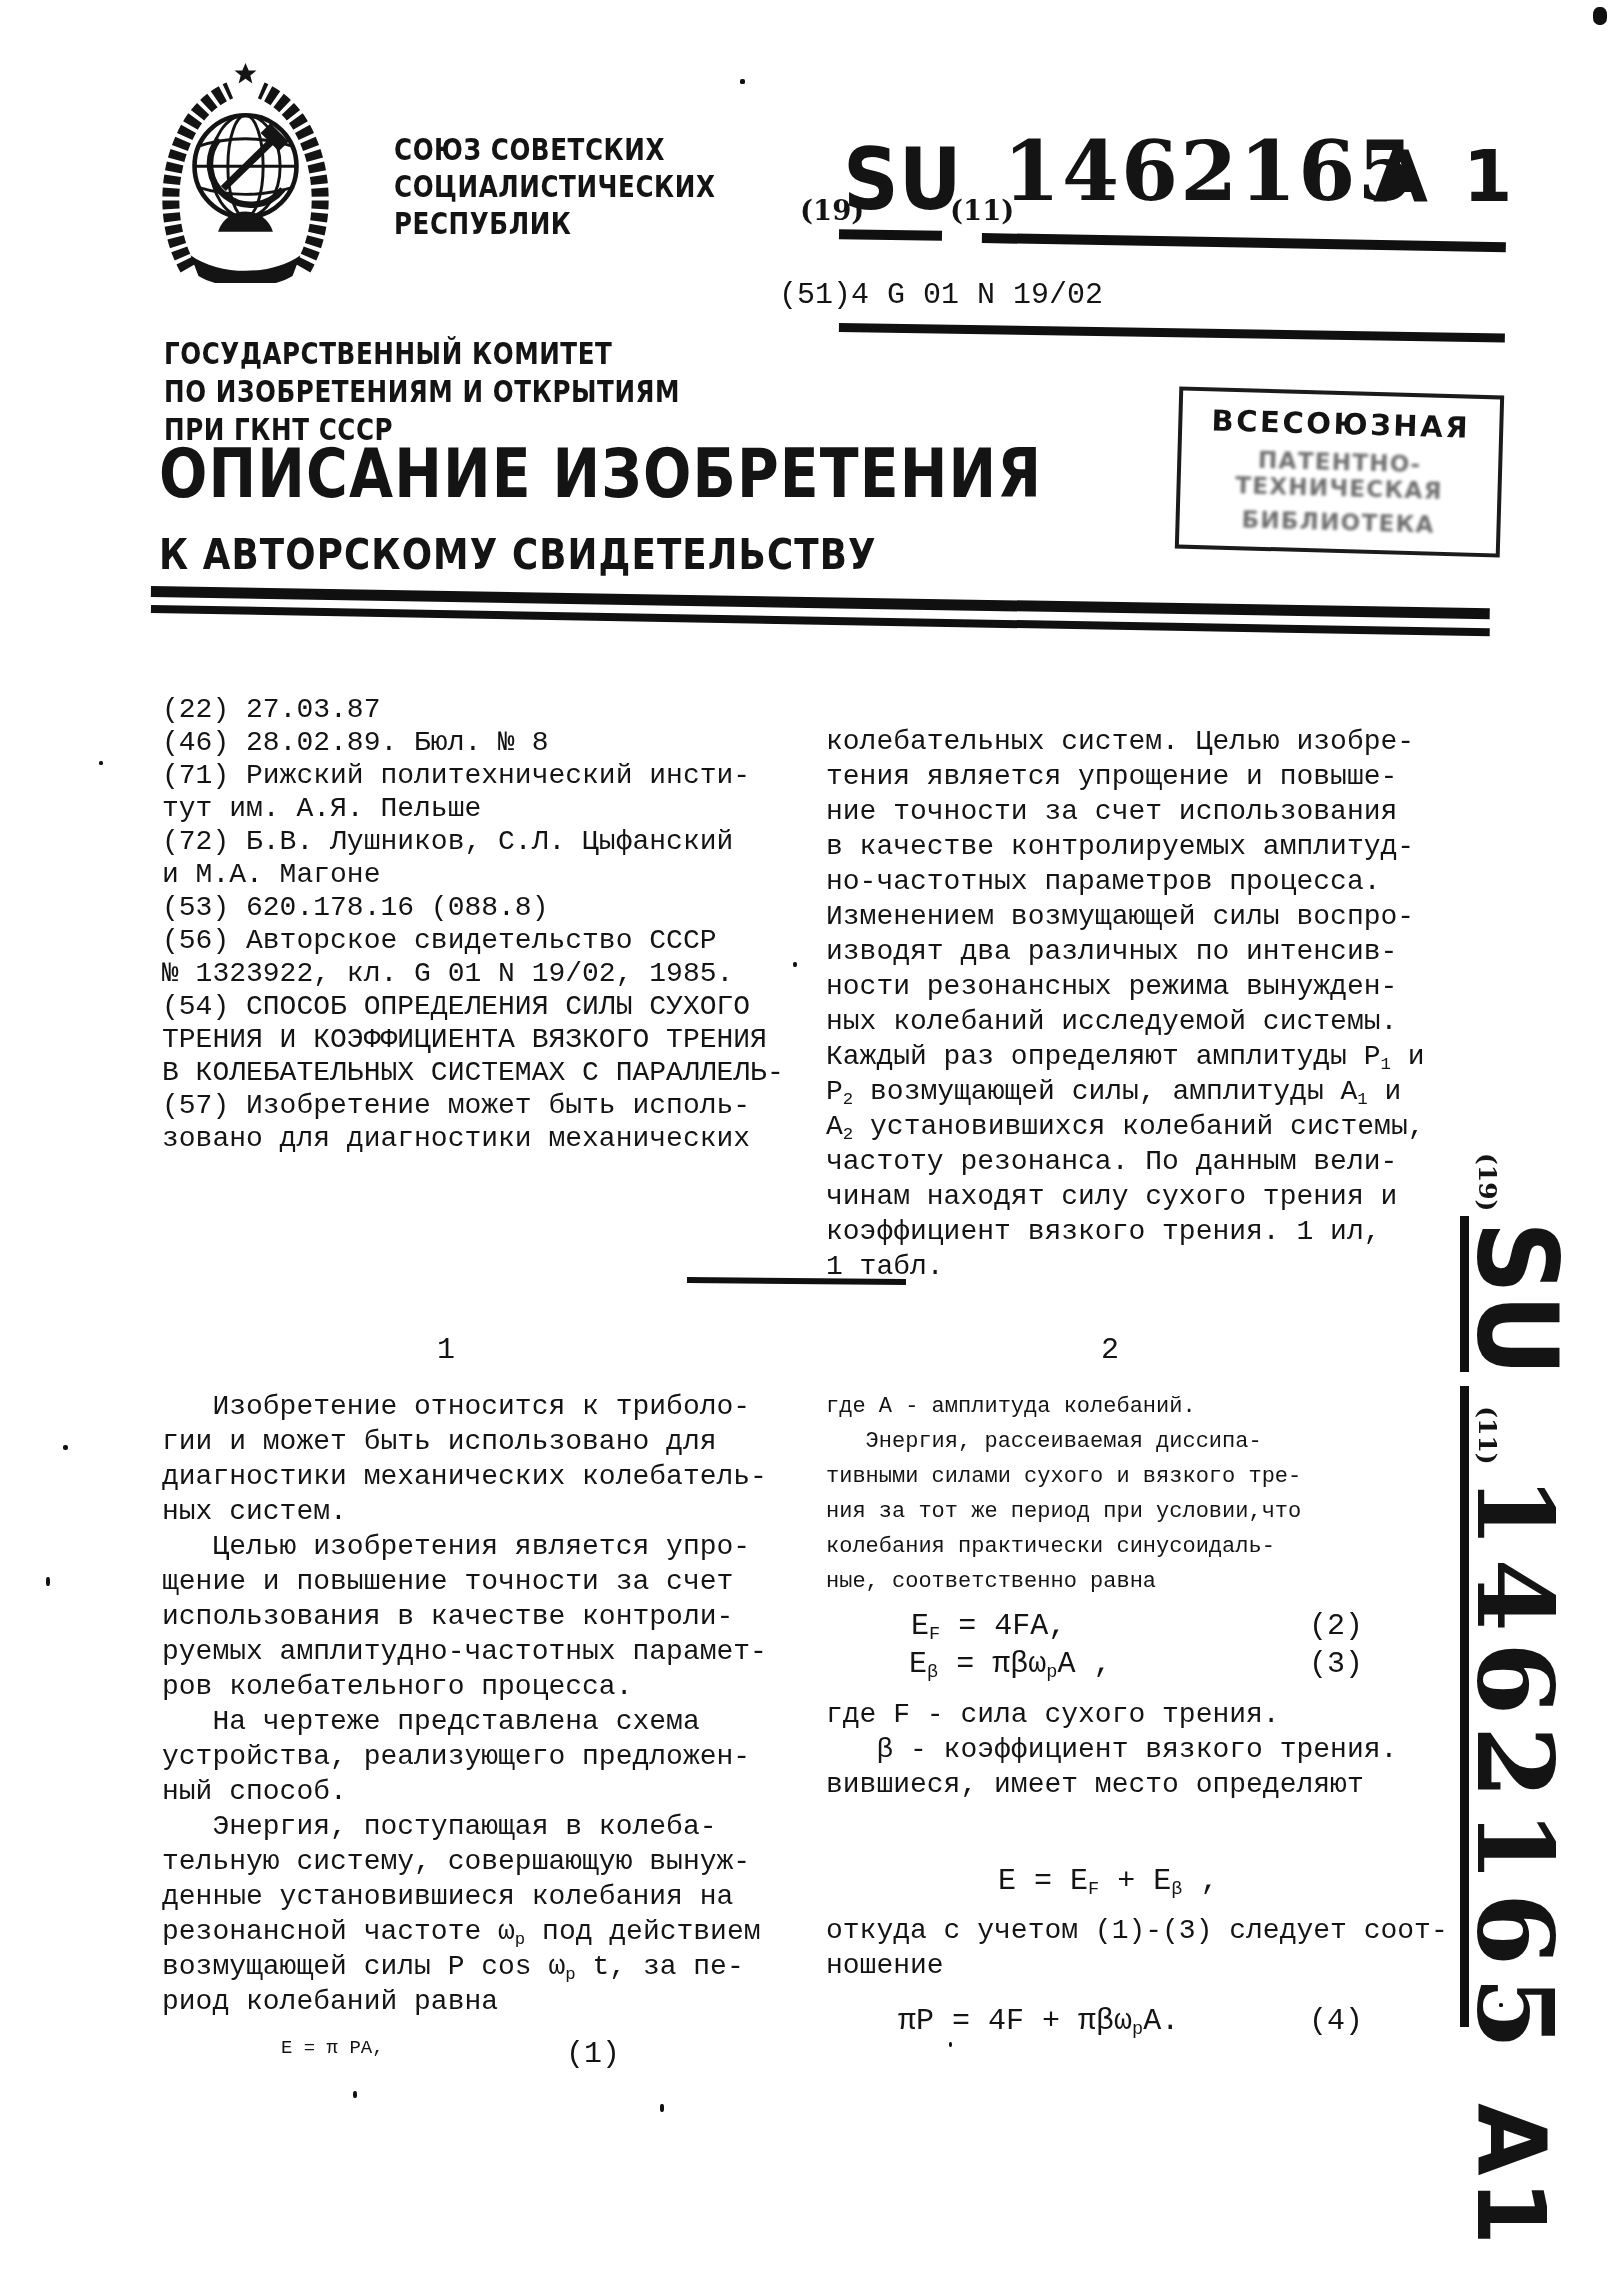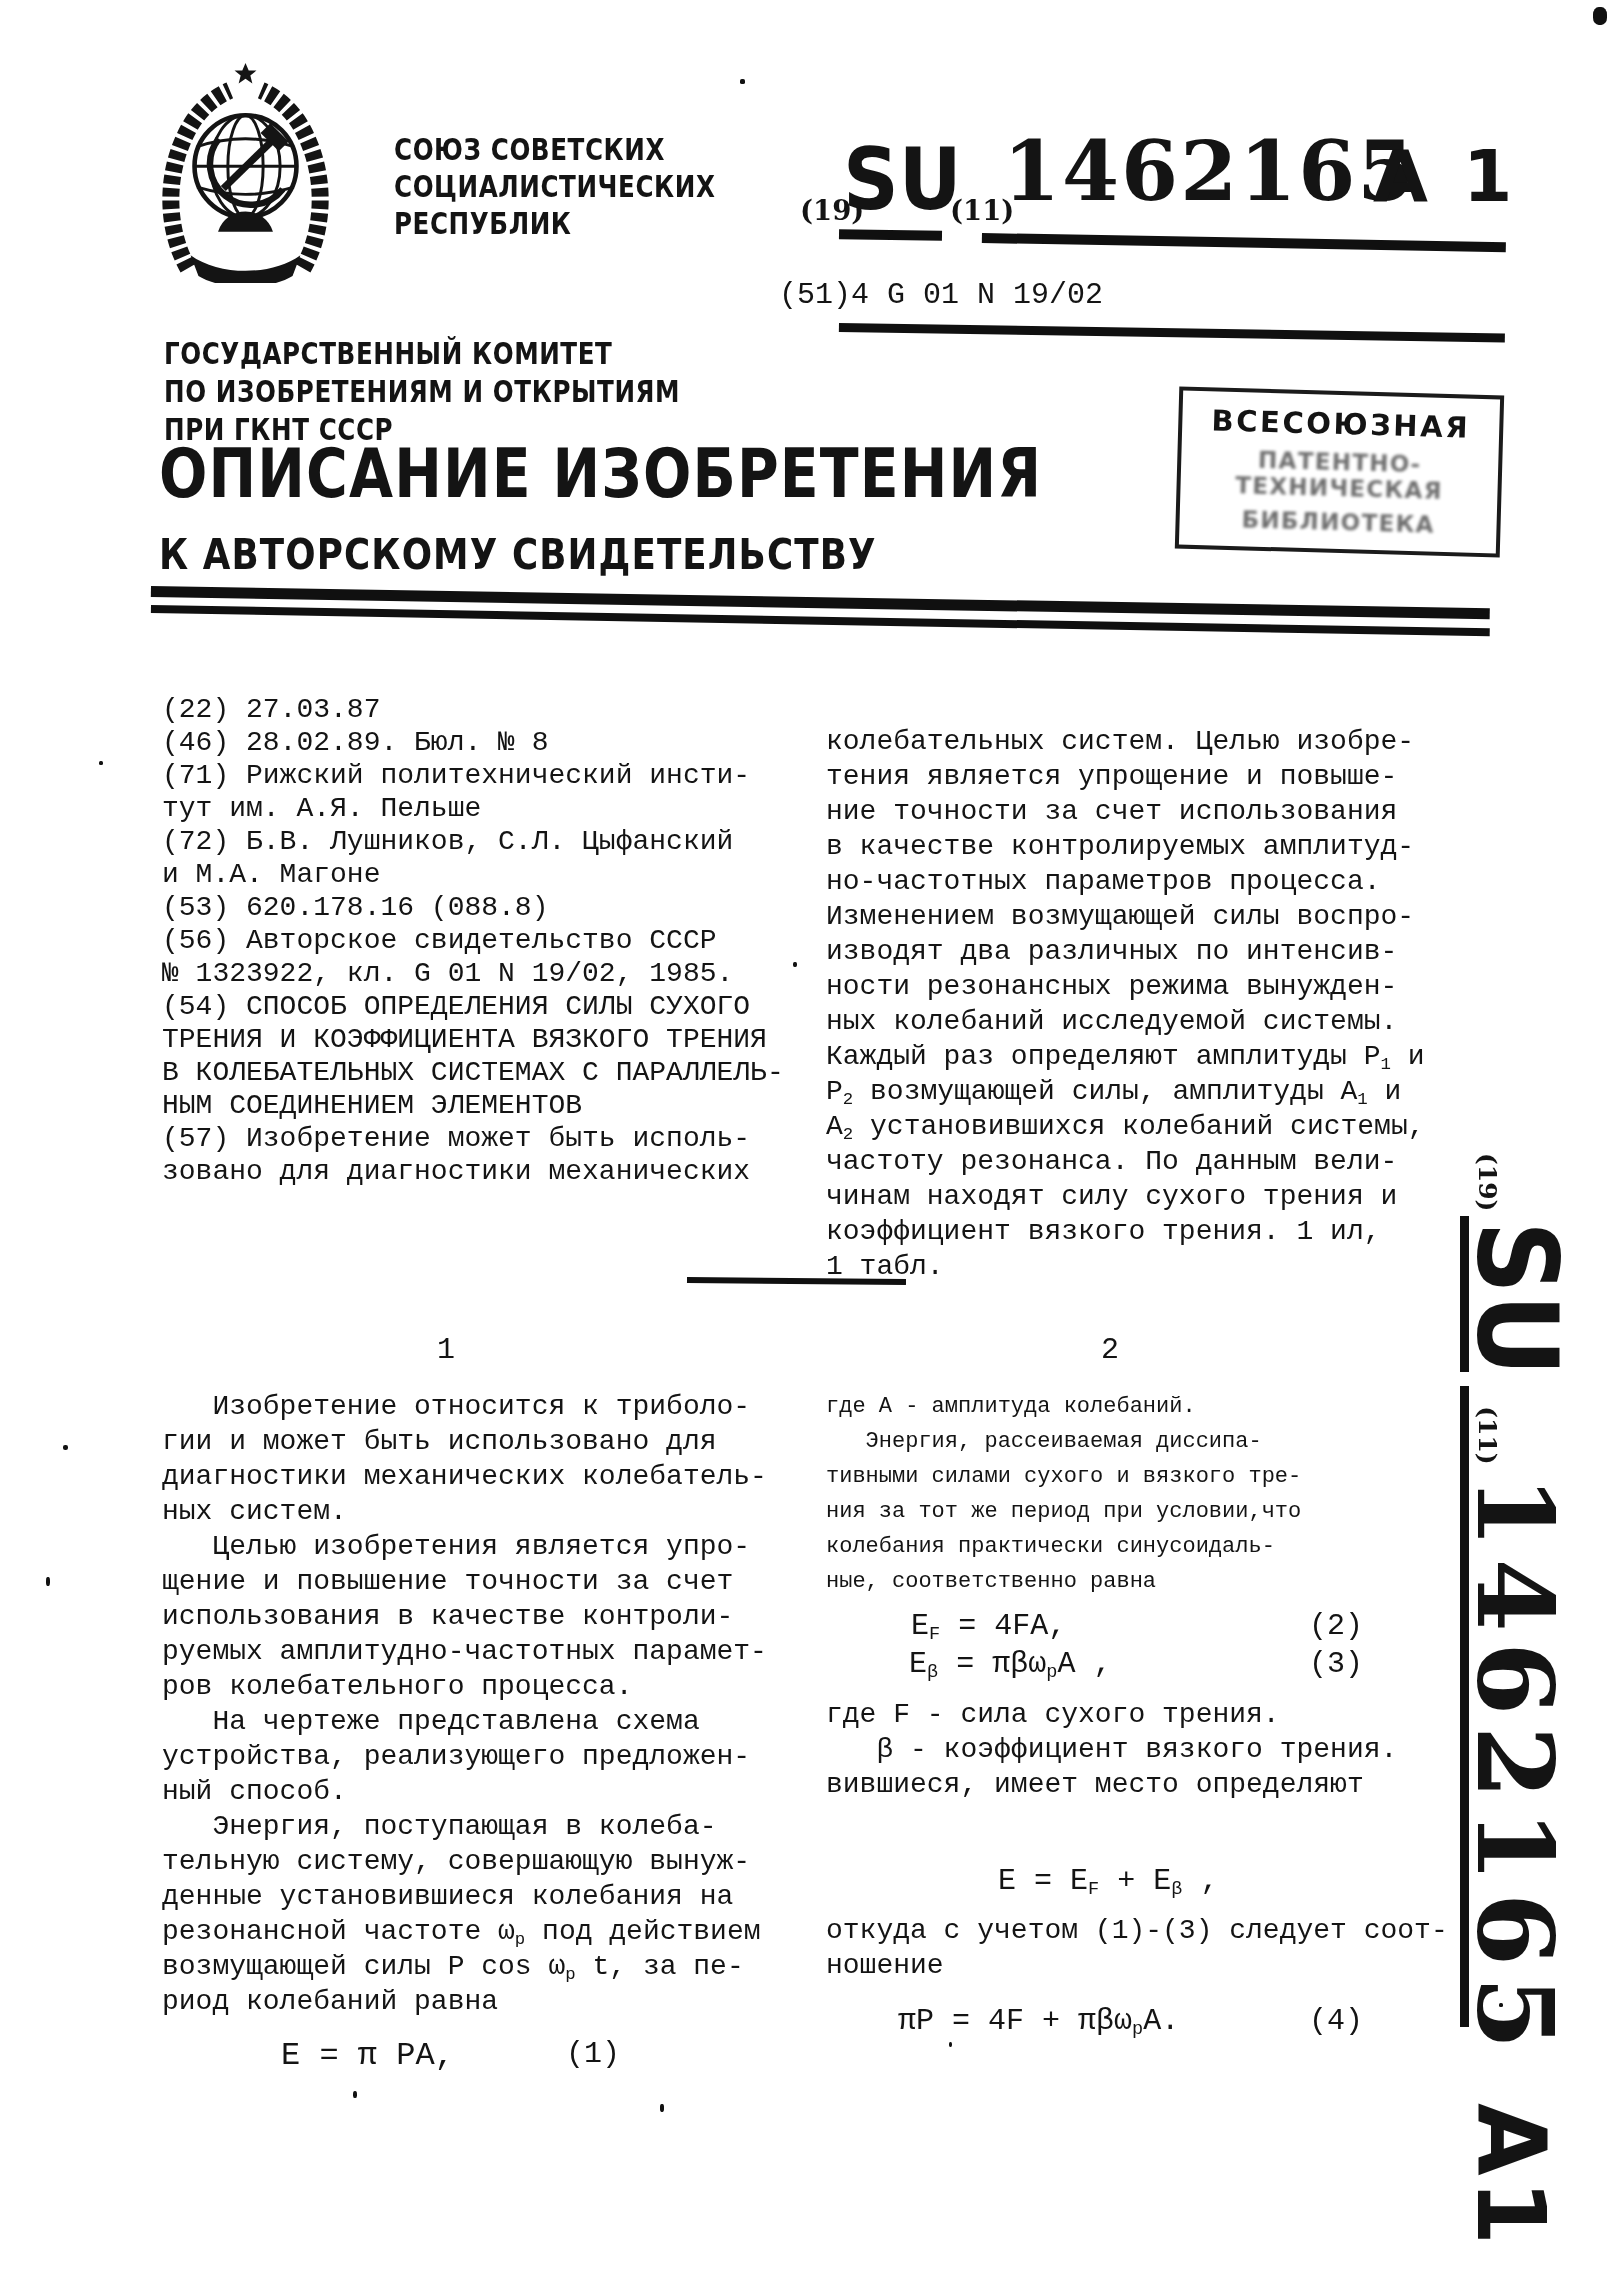--- a/index.html
+++ b/index.html
@@ -101,21 +101,20 @@
       <div class="tl">(71) Рижский политехнический инсти-</div>
       <div class="tl">тут им. А.Я. Пельше</div>
       <div class="tl">(72) Б.В. Лушников, С.Л. Цыфанский</div>
       <div class="tl">и М.А. Магоне</div>
       <div class="tl">(53) 620.178.16 (088.8)</div>
       <div class="tl">(56) Авторское свидетельство СССР</div>
       <div class="tl">№ 1323922, кл. G 01 N 19/02, 1985.</div>
       <div class="tl">(54) СПОСОБ ОПРЕДЕЛЕНИЯ СИЛЫ СУХОГО</div>
       <div class="tl">ТРЕНИЯ И КОЭФФИЦИЕНТА ВЯЗКОГО ТРЕНИЯ</div>
       <div class="tl">В КОЛЕБАТЕЛЬНЫХ СИСТЕМАХ С ПАРАЛЛЕЛЬ-</div>
-      <div class="tl">НЫМ СОЕДИНЕНИЕМ ЭЛЕМЕНТОВ</div>
       <div class="tl">(57) Изобретение может быть исполь-</div>
       <div class="tl">зовано для диагностики механических</div>
     </div>
 
   <div class="abs mono lines" style="left:826px;top:724px;font-size:28px;line-height:35px;width:655px;">
       <div class="tl">колебательных систем. Целью изобре-</div>
       <div class="tl">тения является упрощение и повыше-</div>
       <div class="tl">ние точности за счет использования</div>
       <div class="tl">в качестве контролируемых амплитуд-</div>
       <div class="tl">но-частотных параметров процесса.</div>
@@ -150,21 +149,21 @@
       <div class="tl">   На чертеже представлена схема</div>
       <div class="tl">устройства, реализующего предложен-</div>
       <div class="tl">ный способ.</div>
       <div class="tl">   Энергия, поступающая в колеба-</div>
       <div class="tl">тельную систему, совершающую вынуж-</div>
       <div class="tl">денные установившиеся колебания на</div>
       <div class="tl"><span>резонансной частоте ω</span><sub>р</sub><span> под действием</span></div>
       <div class="tl"><span>возмущающей силы P cos ω</span><sub>р</sub><span> t, за пе-</span></div>
       <div class="tl">риод колебаний равна</div>
     </div>
-  <div class="abs mono formula" style="left:281px;top:2037px;font-size:32px;"><span>E = π PA,</span></div>
+  <div class="abs mono formula" style="left:281px;top:2037px;font-size:19px;"><span>E = π PA,</span></div>
   <div class="abs mono fnum" style="left:566px;top:2037px;font-size:30px;">(1)</div>
 
   <div class="abs mono lines" style="left:826px;top:1389px;font-size:22px;line-height:35px;width:655px;">
       <div class="tl">где A - амплитуда колебаний.</div>
       <div class="tl">   Энергия, рассеиваемая диссипа-</div>
       <div class="tl">тивными силами сухого и вязкого тре-</div>
       <div class="tl">ния за тот же период при условии,что</div>
       <div class="tl">колебания практически синусоидаль-</div>
       <div class="tl">ные, соответственно равна</div>
     </div>

